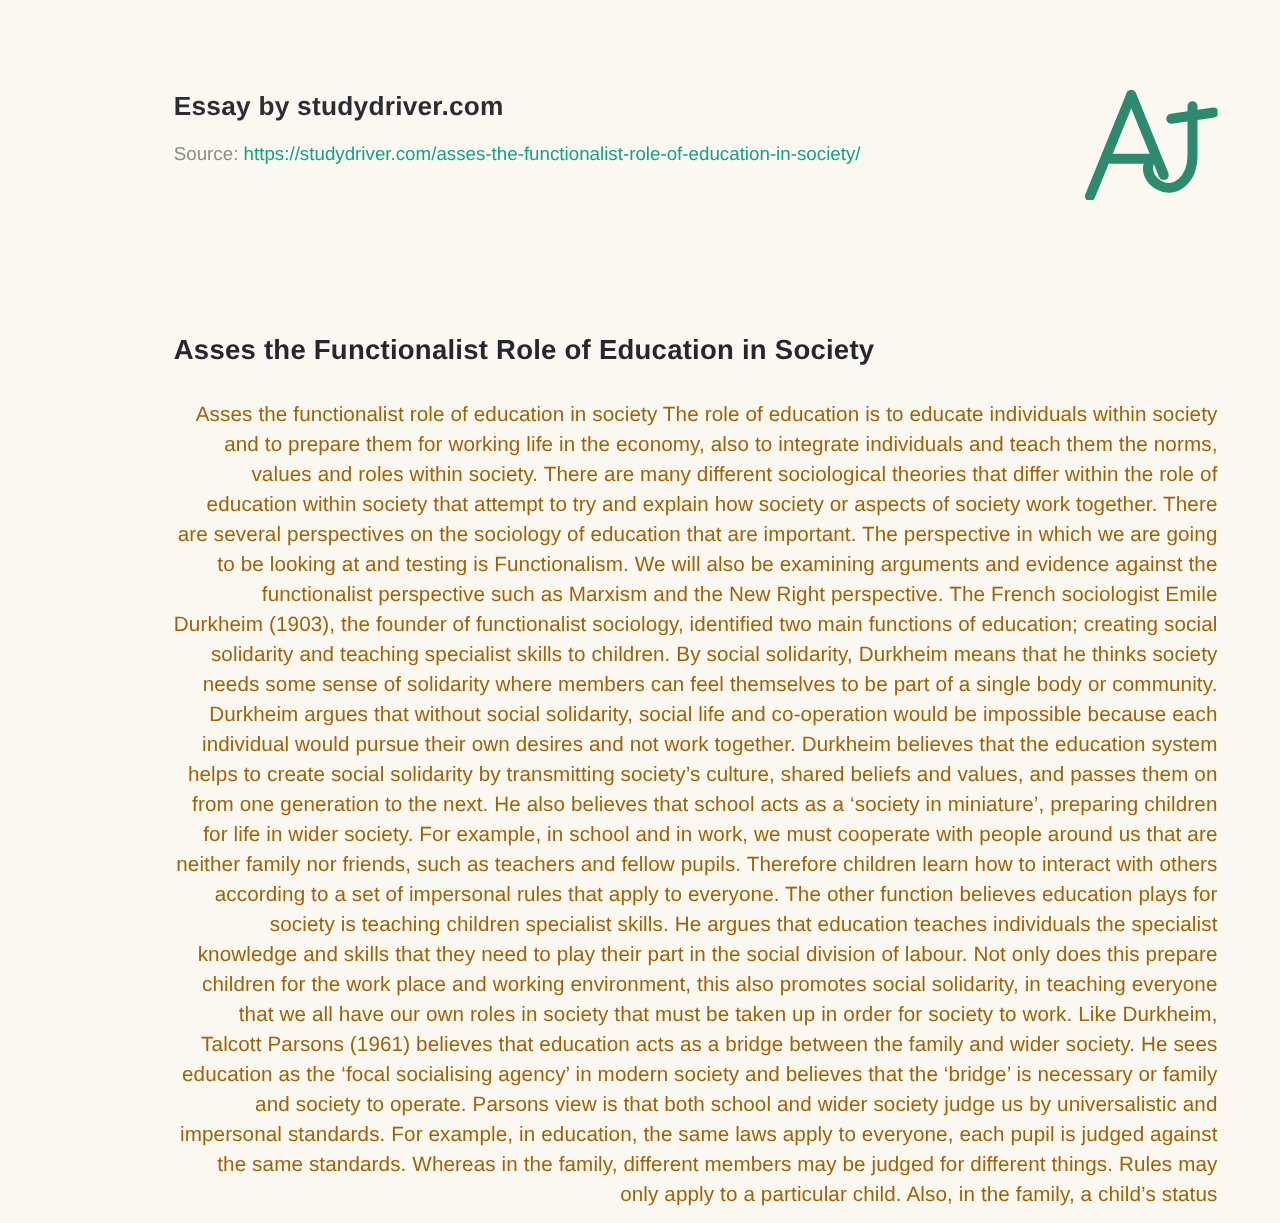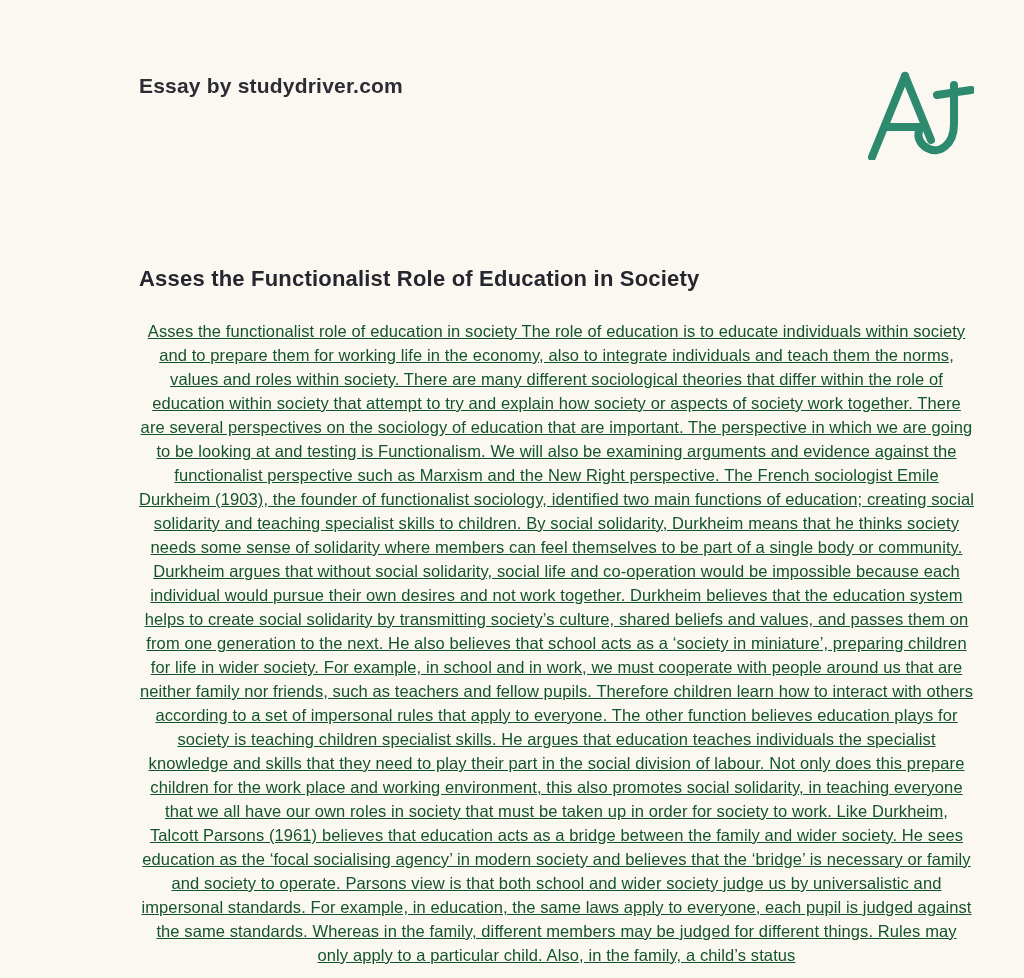--- a/index.html
+++ b/index.html
@@ -47,34 +47,37 @@
     margin-top: 102px;
     font-size: 22px;
     font-weight: 700;
     color: #26262e;
     letter-spacing: 0.2px;
   }
   .body-text {
     margin-top: 27px;
     font-size: 16.5px;
     line-height: 24px;
-    color: #14532d;
-    text-align: center;
+    color: #a16207;
+    text-align: right;
     letter-spacing: 0.1px;
-    text-decoration: underline;
   }
 </style>
 </head>
 <body>
 
 <div class="page">
 
   <div class="header">
     <div class="header-left">
       <div class="byline">Essay by studydriver.com</div>
+      <div class="source">
+        <span>Source:</span>
+        <a href="#">https://studydriver.com/asses-the-functionalist-role-of-education-in-society/</a>
+      </div>
     </div>
 
     <div class="logo">
       <svg width="108" height="90" viewBox="0 0 108 90" aria-hidden="true">
         <g stroke="#2e8a6e" stroke-width="8" stroke-linecap="round" fill="none">
           <path d="M6 87 L39 6"></path>
           <path d="M39 6 L65 70"></path>
           <path d="M19 57 L57 57"></path>
           <path d="M88 15 L88 54 C88 75 73 85 61 78 C54 74 51 67 53 61"></path>
           <path d="M71 25 L105 20"></path>

